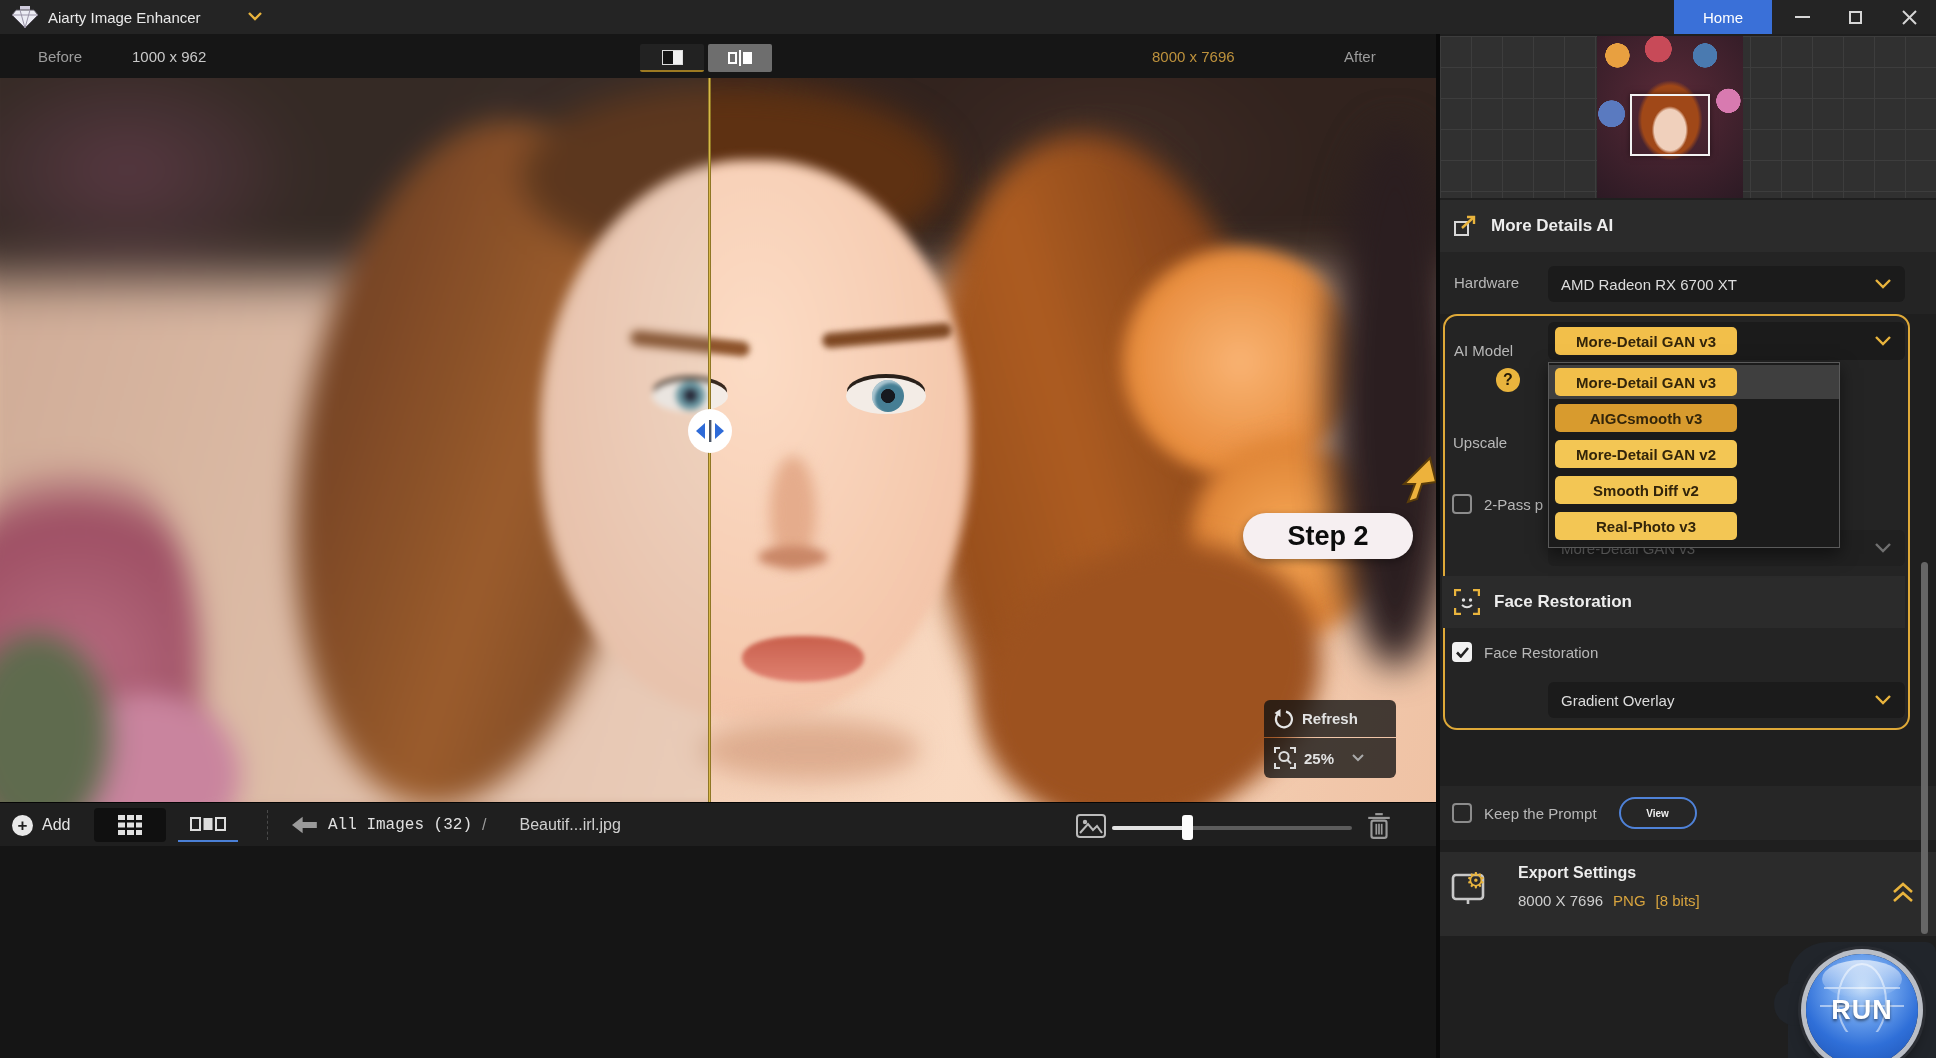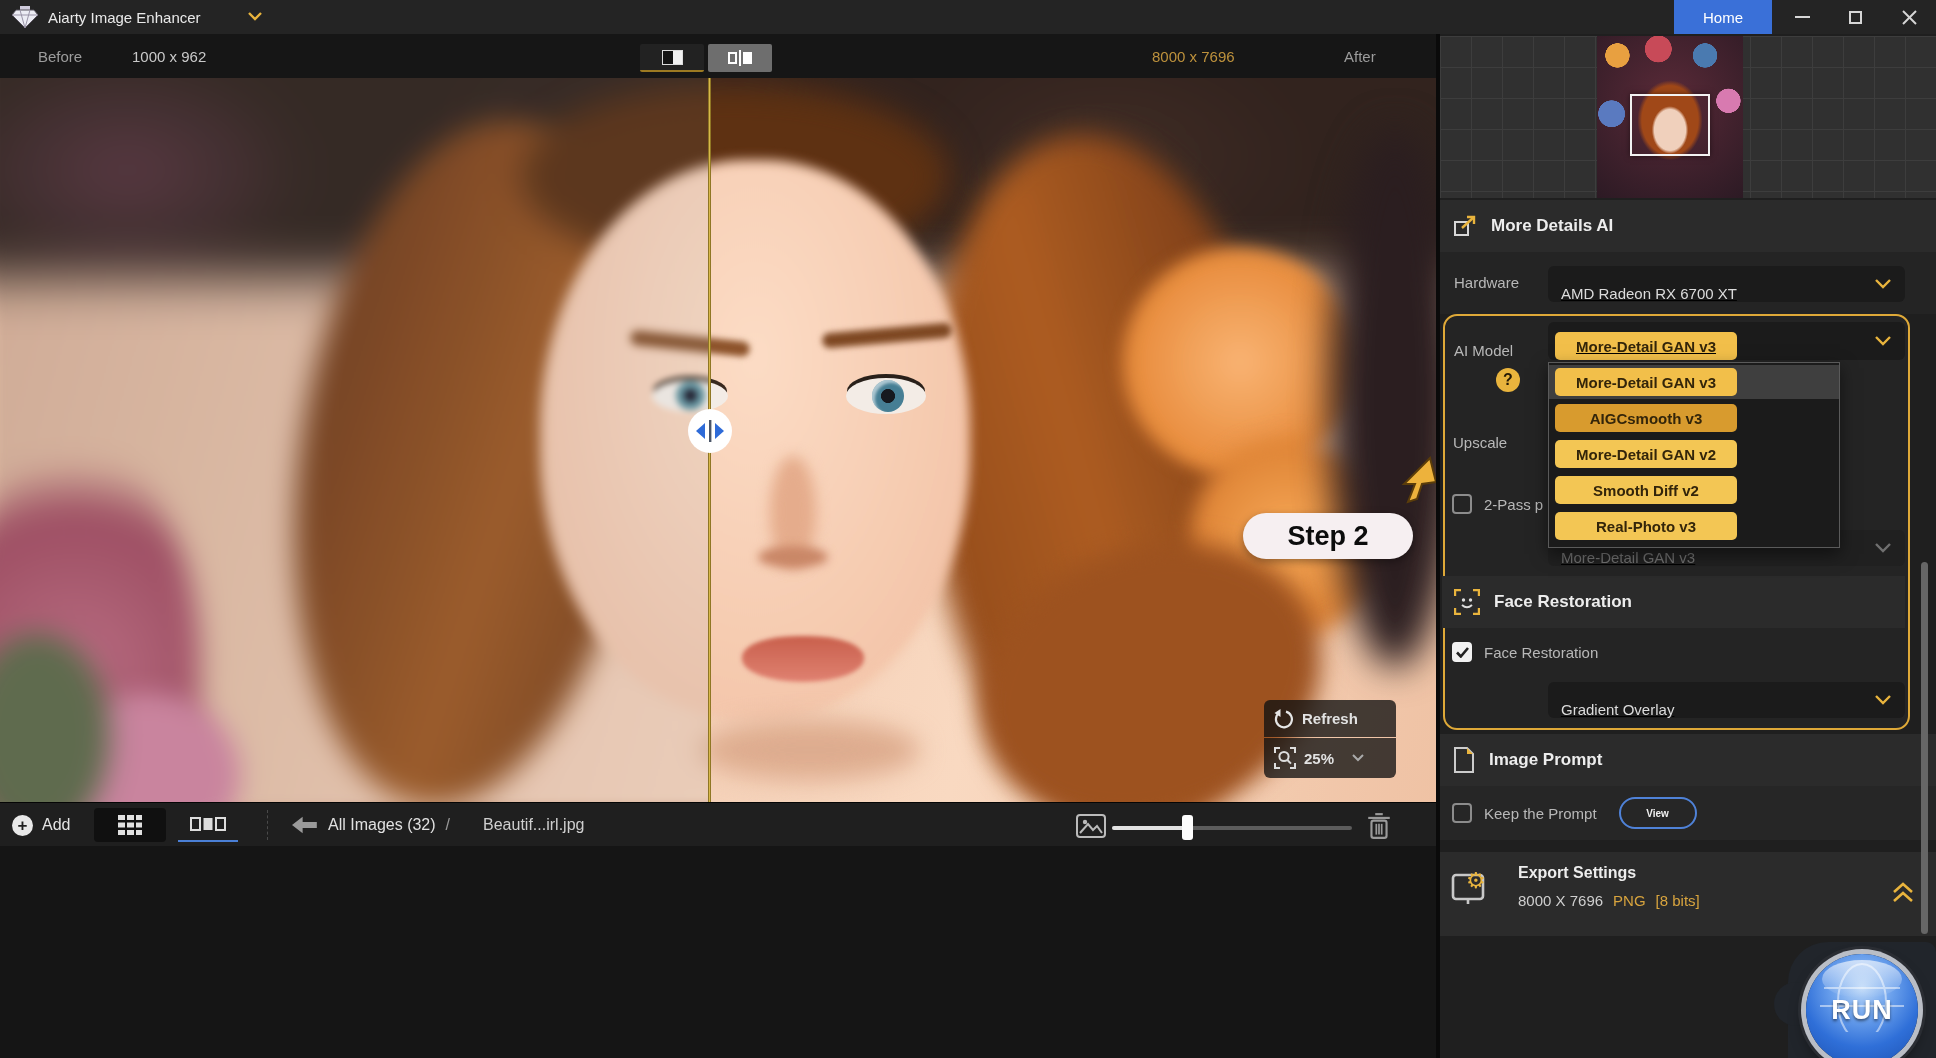--- a/index.html
+++ b/index.html
@@ -87,21 +87,21 @@
 
   
   .toolbar{position:absolute;left:0;top:802px;width:1436px;height:44px;background:#1f1f1f;border-top:1px solid #050505;}
   .add-btn{position:absolute;left:6px;top:0;width:82px;height:44px;display:flex;align-items:center;gap:9px;cursor:pointer;color:#e4e4e4;font-size:16px;padding-left:6px;}
   .plus-circ{width:21px;height:21px;border-radius:50%;background:#e8e8e8;color:#1f1f1f;font-size:17px;font-weight:bold;display:flex;align-items:center;justify-content:center;line-height:1;}
   .grid-btn{position:absolute;left:94px;top:5px;width:72px;height:34px;background:#101010;border-radius:4px;display:flex;align-items:center;justify-content:center;cursor:pointer;}
   .film-btn{position:absolute;left:178px;top:5px;width:60px;height:34px;display:flex;align-items:center;justify-content:center;cursor:pointer;border-bottom:2px solid #4a7fd6;}
   .dash-div{position:absolute;left:267px;top:7px;height:30px;border-left:1px dashed #4a4a4a;}
   .back-btn{position:absolute;left:292px;top:12px;width:26px;height:20px;cursor:pointer;}
   .crumbs{position:absolute;left:328px;top:0;height:44px;display:flex;align-items:center;gap:10px;font-size:16px;}
-  .crumb-all{color:#e0e0e0;cursor:pointer;}
+  .crumb-all{color:#e0e0e0;cursor:pointer;font-family:Liberation Mono, monospace;}
   .crumb-sep{color:#9a9a9a;}
   .crumb-file{color:#cfcfcf;margin-left:23px;}
   .size-ic{position:absolute;left:1076px;top:11px;}
   .slider{position:absolute;left:1112px;top:14px;width:240px;height:16px;cursor:pointer;}
   .sl-track{position:absolute;left:0;top:9px;width:240px;height:4px;background:#5c5c5c;border-radius:2px;}
   .sl-fill{position:absolute;left:0;top:9px;width:74px;height:4px;background:#e2e2e2;border-radius:2px;}
   .sl-handle{position:absolute;left:70px;top:-2px;width:11px;height:25px;background:#fdfdfd;border-radius:3px;}
   .trash-btn{position:absolute;left:1366px;top:9px;width:26px;height:28px;cursor:pointer;}
 
   
@@ -121,21 +121,21 @@
   .panel{position:absolute;left:1440px;top:34px;width:496px;height:1024px;background:#1f1f1f;}
   .checker{position:absolute;left:0;top:2px;width:496px;height:162px;background-color:#303030;
     background-image:linear-gradient(#3d3d3d 1px,transparent 1px),linear-gradient(90deg,#3d3d3d 1px,transparent 1px);background-size:31px 31px;}
   .preview-thumb{position:absolute;left:157px;top:0;width:146px;height:162px;cursor:pointer;}
   .sel-rect{position:absolute;left:33px;top:58px;width:80px;height:62px;border:2px solid #f2f2f2;box-shadow:0 0 6px rgba(0,0,0,.5);cursor:move;}
   .sec-head{position:absolute;left:0;width:496px;height:52px;background:#2b2b2b;display:flex;align-items:center;gap:14px;padding-left:13px;color:#ededed;font-size:17px;font-weight:bold;}
   .h-more{top:166px;}
   .hw-area{position:absolute;left:0;top:218px;width:496px;height:62px;background:#242424;}
   .p-label{color:#b8b8b8;font-size:15px;}
   .hw-label{position:absolute;left:14px;top:22px;}
-  .select{position:absolute;background:#1b1b1b;border-radius:6px;display:flex;align-items:flex-end;text-decoration:underline;}
+  .select{position:absolute;background:#1b1b1b;border-radius:6px;display:flex;align-items:center;}
   .sel-val{color:#dcdcdc;font-size:15px;margin-left:13px;}
   .sel-chev{position:absolute;right:14px;top:50%;transform:translateY(-50%);}
   .hw-select{left:108px;top:14px;width:357px;height:36px;}
   .yellow-box{position:absolute;left:3px;top:280px;width:467px;height:416px;border:2px solid #dfa938;border-radius:14px;background:#242424;}
   .ai-label{position:absolute;left:14px;top:308px;}
   .ai-select{left:108px;top:288px;width:357px;height:38px;}
   .pill{height:28px;border-radius:5px;display:flex;align-items:center;justify-content:center;color:#33250a;font-size:15px;font-weight:bold;background:#f2bf4a;}
   .ai-select .pill{width:182px;margin-left:7px;}
   .help{position:absolute;left:56px;top:334px;width:24px;height:24px;border-radius:50%;background:#e9b43d;color:#241905;font-size:16px;font-weight:bold;display:flex;align-items:center;justify-content:center;cursor:pointer;}
   .upscale-label{position:absolute;left:13px;top:400px;}
@@ -459,27 +459,20 @@
           <div class="pill">More-Detail GAN v2</div>
         </div>
       <div class="opt opt3">
           <div class="pill">Smooth Diff v2</div>
         </div>
       <div class="opt opt4">
           <div class="pill">Real-Photo v3</div>
         </div>
     </div>
 
-    <div class="sec-head h-prompt">
-      <svg width="22" height="26" viewBox="0 0 22 26">
-        <path d="M2,1 H14 L20,7 V25 H2 Z" fill="none" stroke="#cccccc" stroke-width="2"></path>
-        <polygon points="14,1 20,7 14,7" fill="#e9b43d"></polygon>
-      </svg>
-      <span>Image Prompt</span>
-    </div>
     <div class="ip-row">
       <div class="cb"></div>
       <span class="p-label">Keep the Prompt</span>
       <div class="view-btn">View</div>
     </div>
 
     <div class="export-sec">
       <svg class="ex-icon" viewBox="0 0 44 42">
         <rect x="3" y="3" width="30" height="24" rx="3" fill="none" stroke="#c8c8c8" stroke-width="2.6"></rect>
         <line x1="18" y1="27" x2="18" y2="32" stroke="#c8c8c8" stroke-width="2.6"></line>

